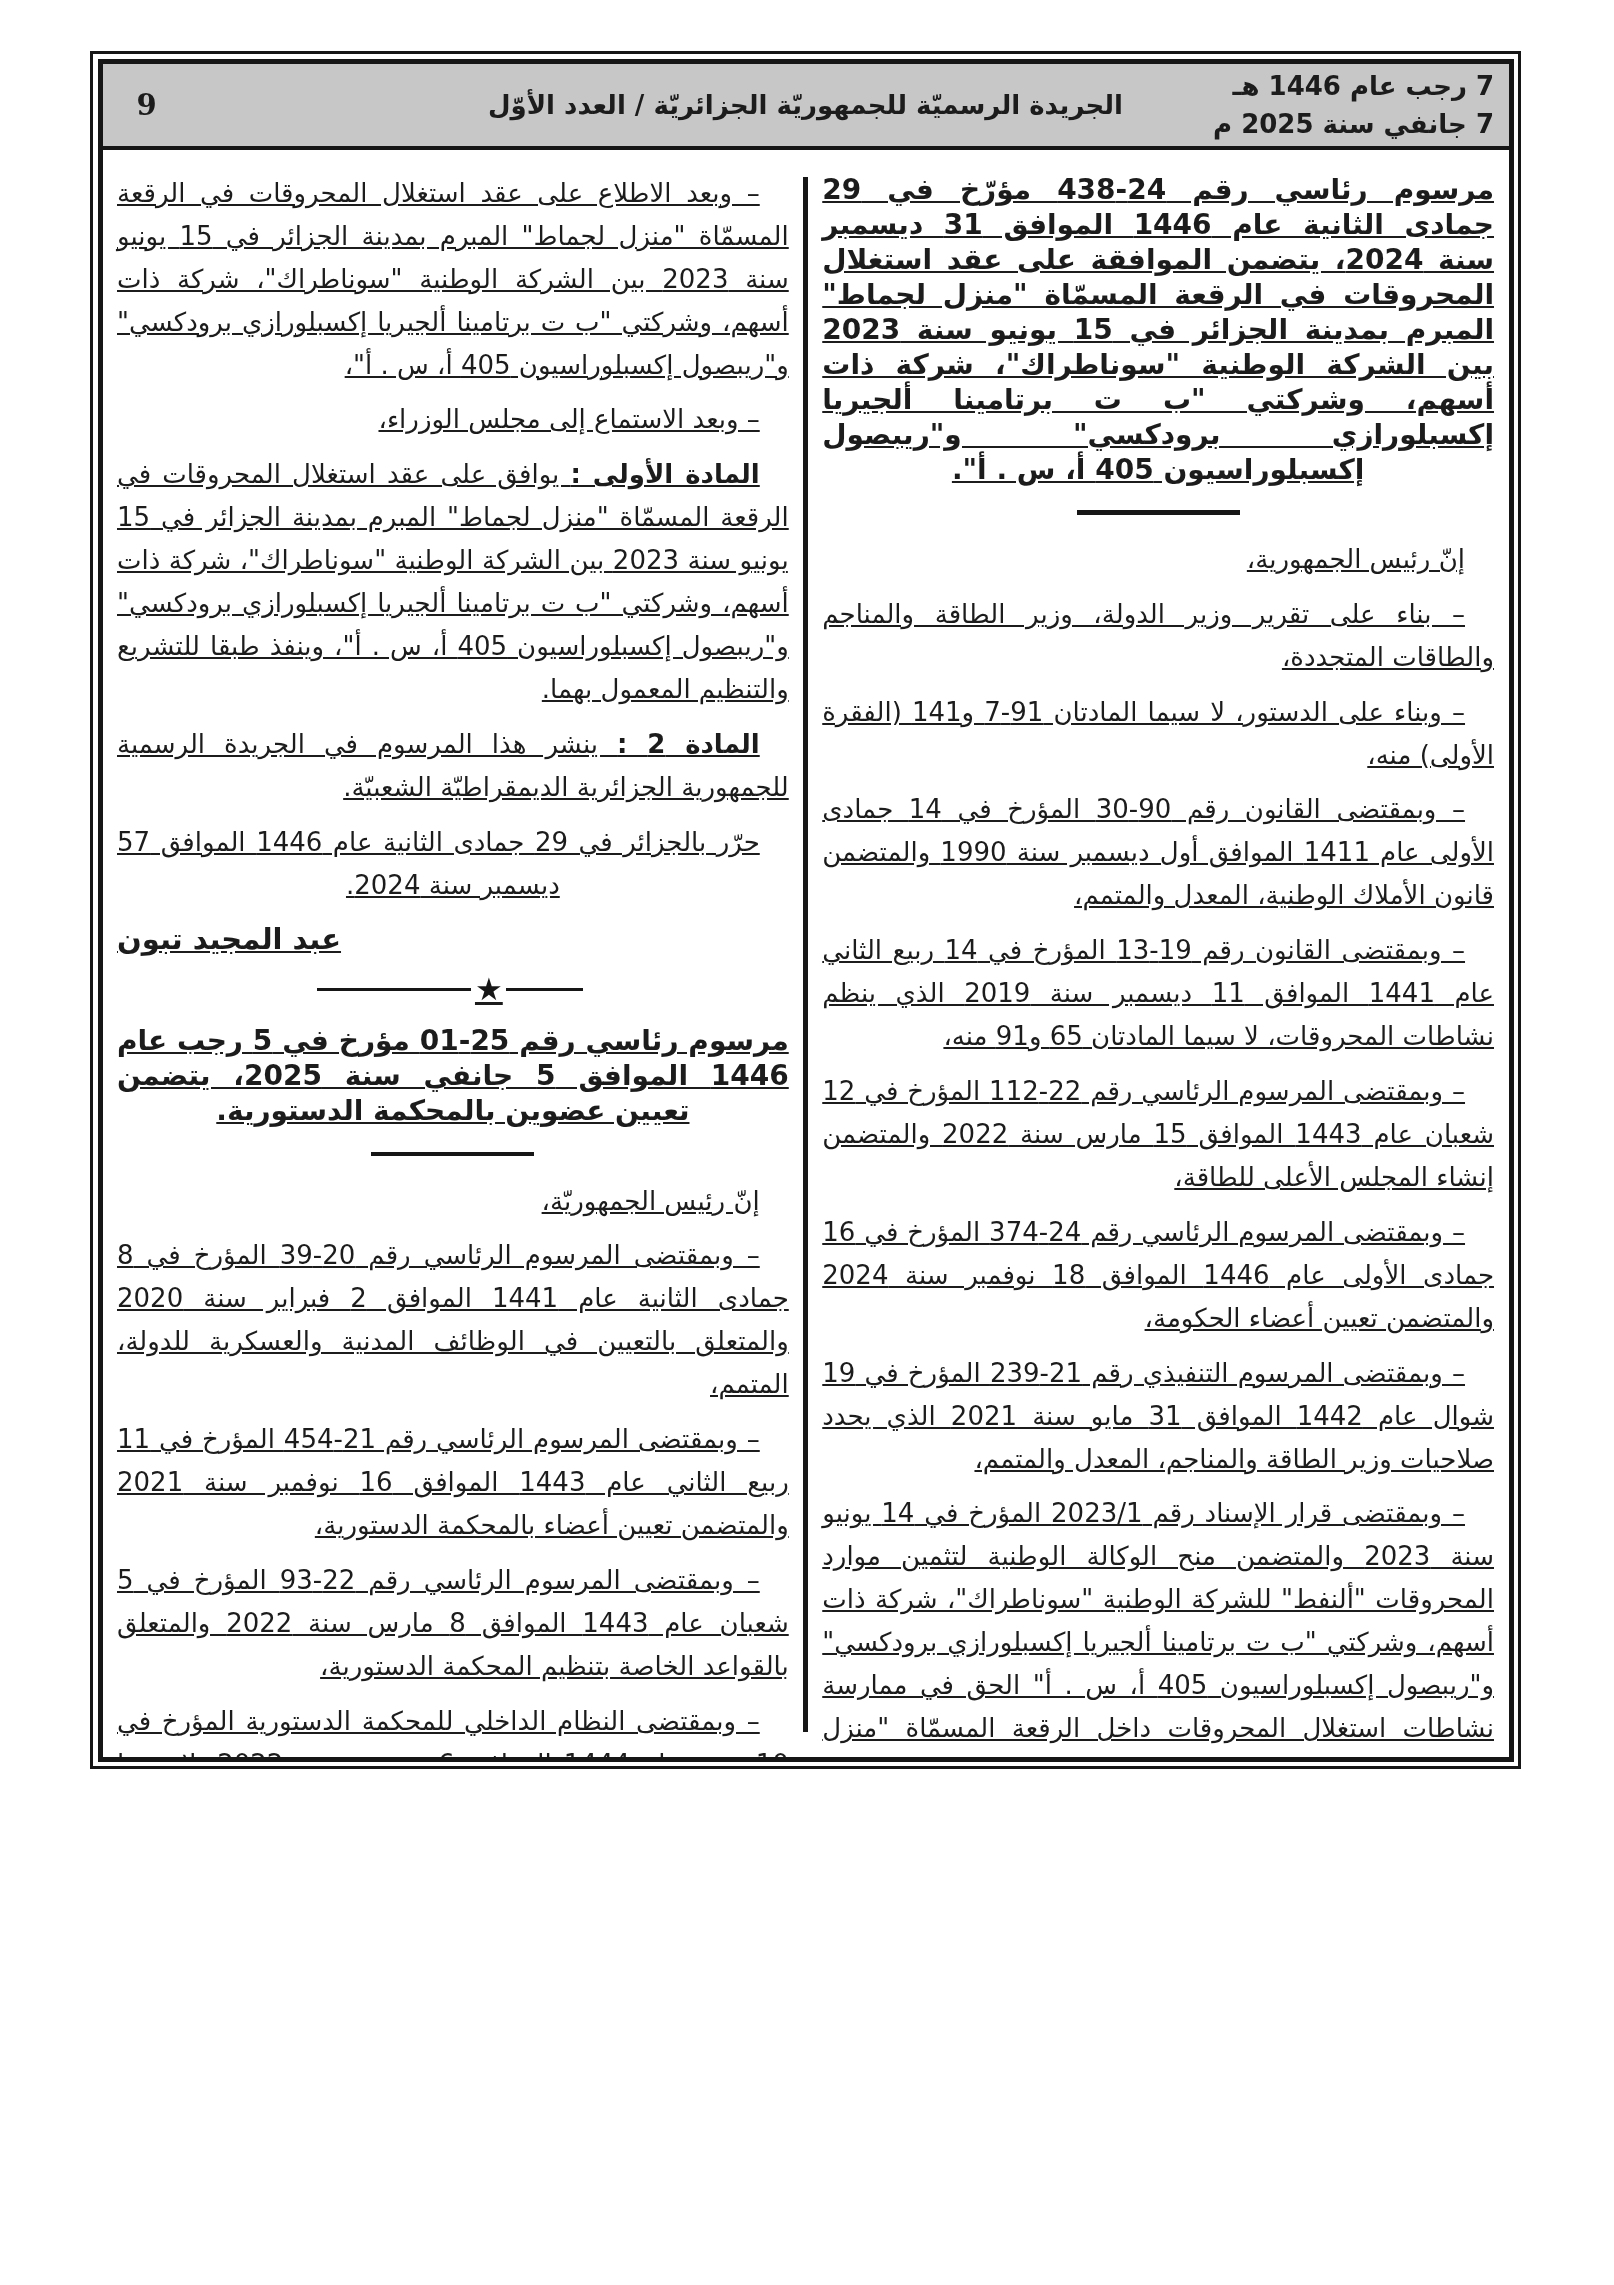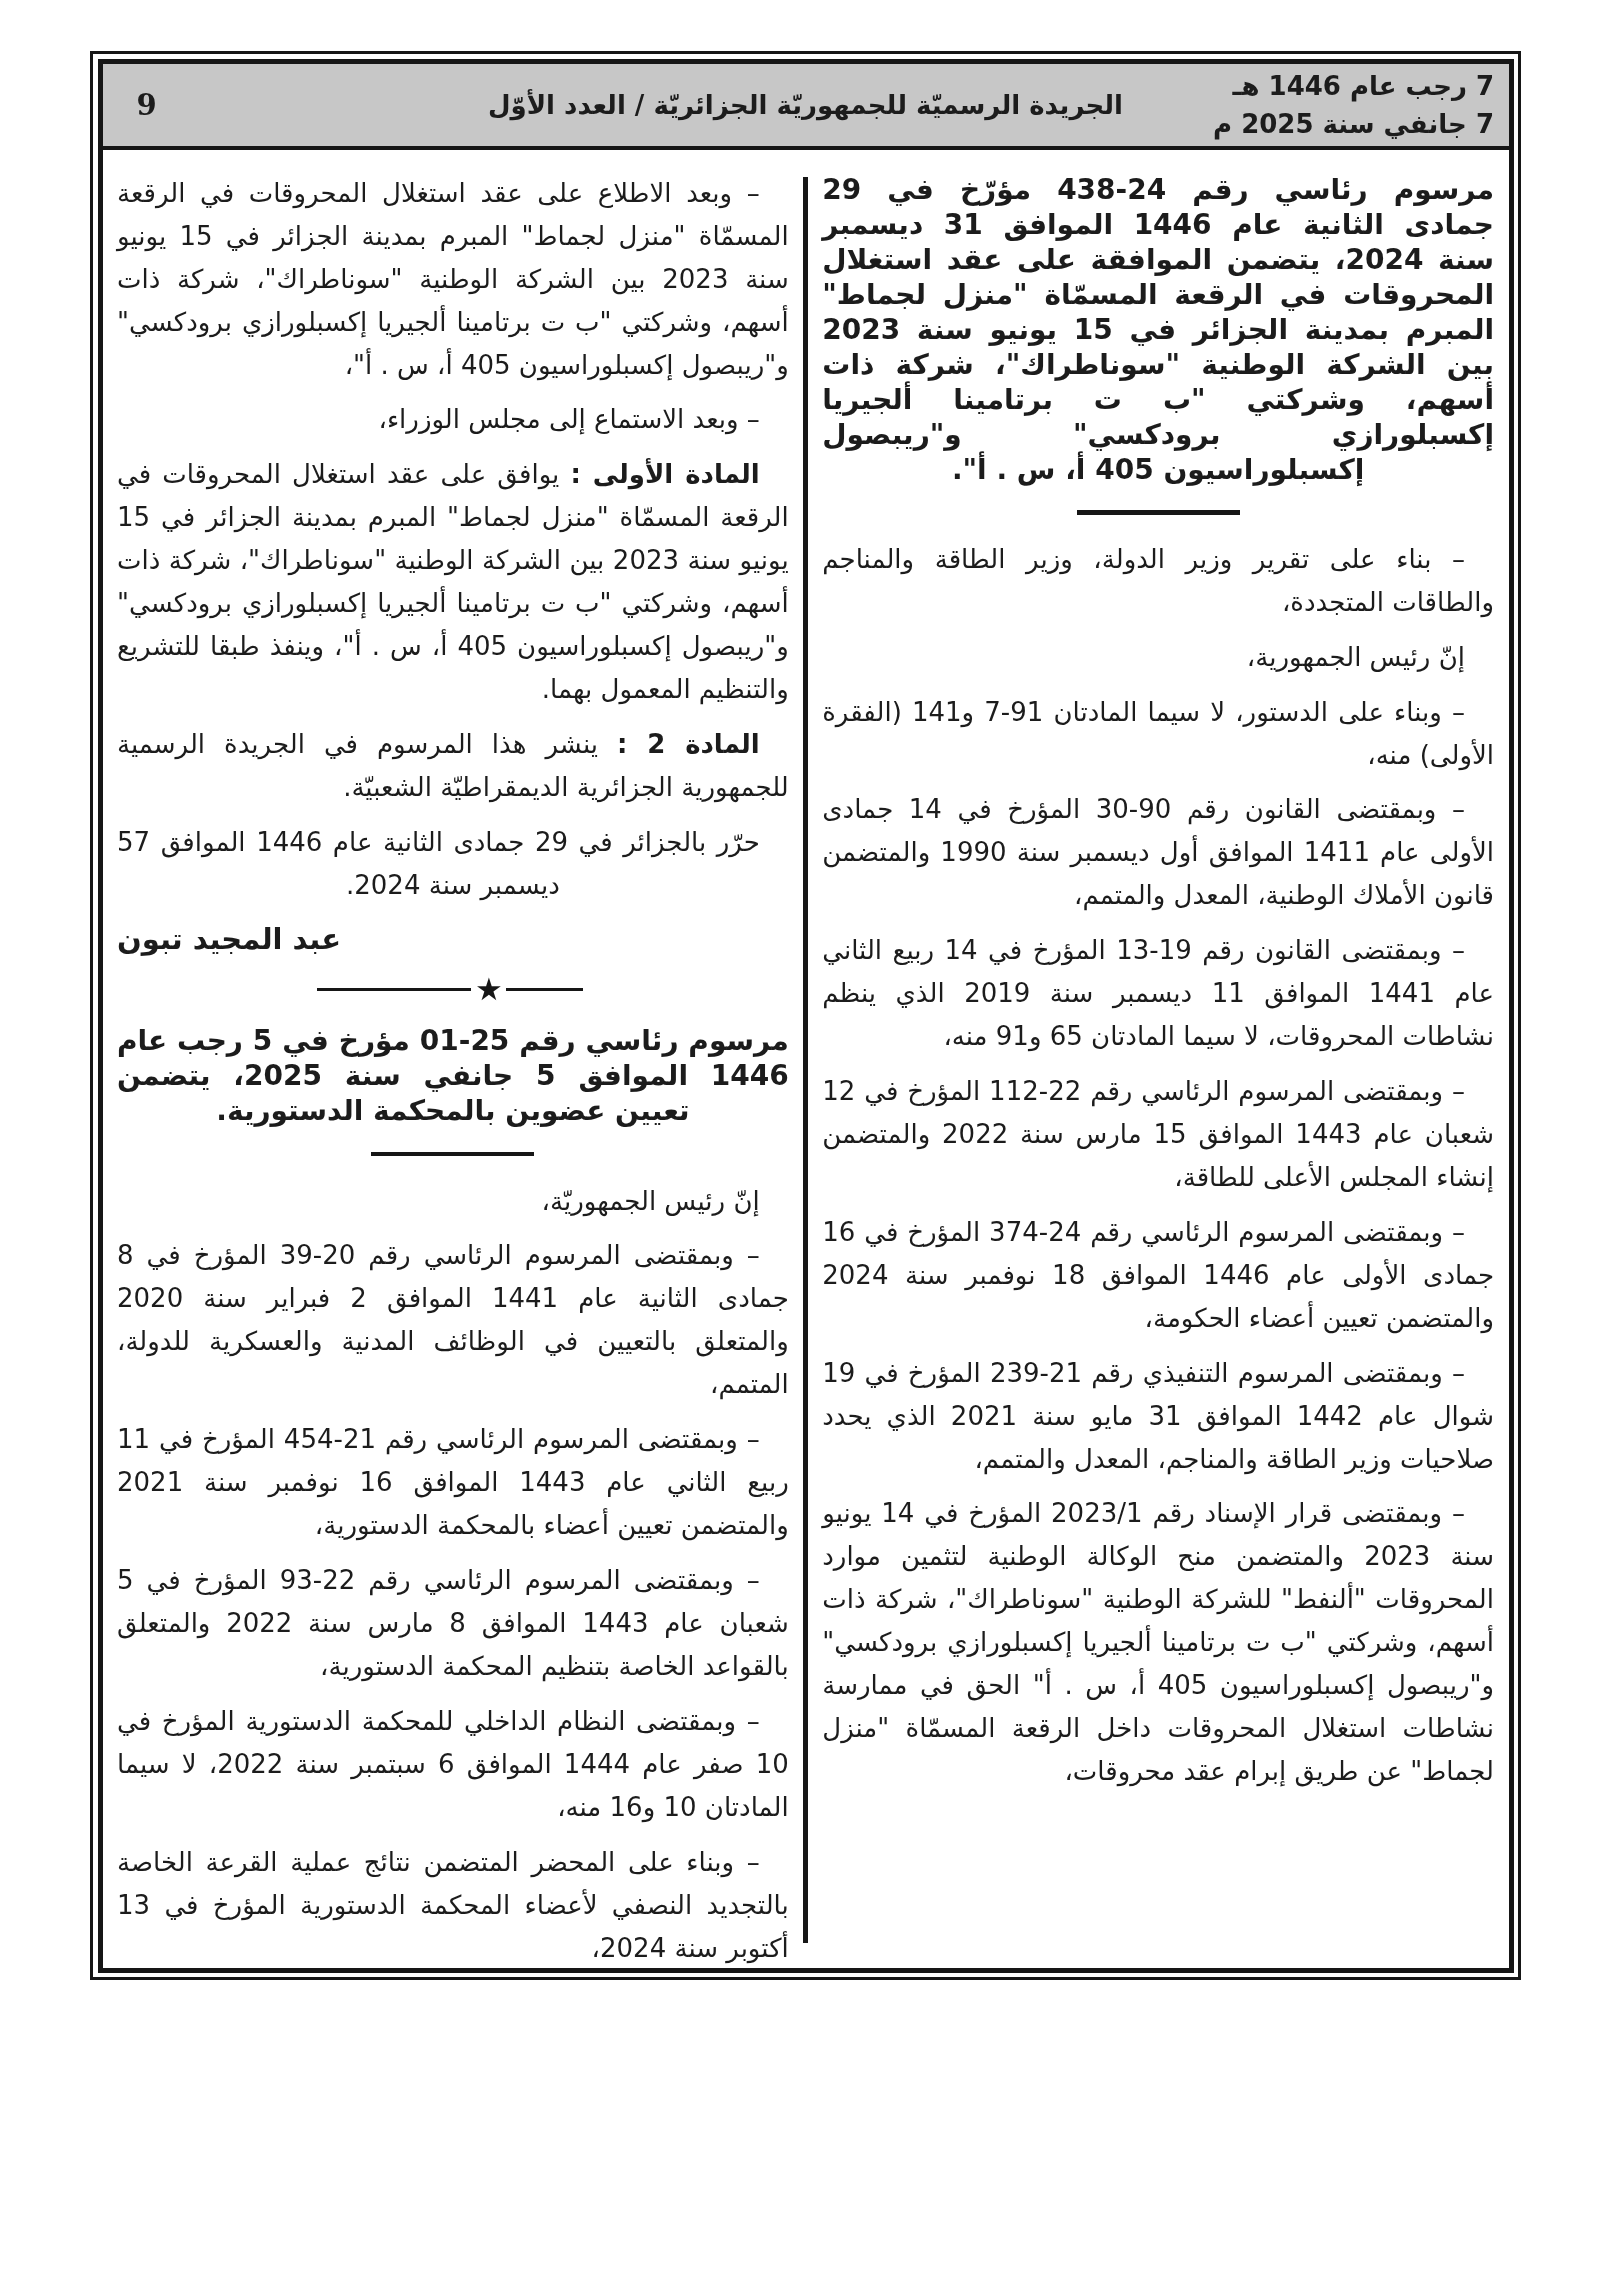--- a/index.html
+++ b/index.html
@@ -7,24 +7,25 @@
     width:1615px;height:2285px;
     background:#ffffff;
     font-family:"DejaVu Sans", sans-serif;
     color:#1c1c1c;
     direction:rtl;
     position:relative;
     overflow:hidden;
   }
   .frame-outer{
     position:absolute;left:90px;top:51px;
-    width:1431px;height:1929px;
+    width:1431px;height:1718px;
     border:3.6px solid #161616;
     padding:4.5px;
     box-sizing:border-box;
+    text-decoration:underline;
   }
   .frame-inner{
     border:5.4px solid #161616;
     width:100%;height:100%;
     box-sizing:border-box;
     background:#ffffff;
   }
   
   .band{
     height:86px;
@@ -119,22 +120,22 @@
       </div>
       <div class="jtitle">الجريدة الرسميّة للجمهوريّة الجزائريّة / العدد الأوّل</div>
       <div class="pnum">9</div>
     </div>
 
     <div class="columns">
 
       <div class="col">
         <p class="decree-heading">مرسوم رئاسي رقم 24-438 مؤرّخ في 29 جمادى الثانية عام 1446 الموافق 31 ديسمبر سنة 2024، يتضمن الموافقة على عقد استغلال المحروقات في الرقعة المسمّاة "منزل لجماط" المبرم بمدينة الجزائر في 15 يونيو سنة 2023 بين الشركة الوطنية "سوناطراك"، شركة ذات أسهم، وشركتي "ب ت برتامينا ألجيريا إكسبلورازي برودكسي" و"ريبصول إكسبلوراسيون 405 أ، س . أ".</p>
         <div class="rule"></div>
+        <p class="indent">إنّ رئيس الجمهورية،</p>
         <p class="indent">– بناء على تقرير وزير الدولة،  وزير الطاقة والمناجم والطاقات المتجددة،</p>
-        <p class="indent">إنّ رئيس الجمهورية،</p>
         <p class="indent">– وبناء على الدستور، لا سيما المادتان 91-7 و141 (الفقرة الأولى) منه،</p>
         <p class="indent">– وبمقتضى القانون رقم 90-30 المؤرخ في 14 جمادى الأولى عام 1411 الموافق أول ديسمبر سنة 1990 والمتضمن قانون الأملاك الوطنية، المعدل والمتمم،</p>
         <p class="indent">– وبمقتضى القانون رقم 19-13 المؤرخ في 14 ربيع الثاني عام 1441 الموافق 11 ديسمبر سنة 2019 الذي ينظم نشاطات المحروقات، لا سيما المادتان 65 و91 منه،</p>
         <p class="indent">– وبمقتضى المرسوم الرئاسي رقم 22-112 المؤرخ في 12 شعبان عام 1443 الموافق 15 مارس سنة 2022 والمتضمن إنشاء المجلس الأعلى للطاقة،</p>
         <p class="indent">– وبمقتضى المرسوم الرئاسي رقم 24-374 المؤرخ في 16 جمادى الأولى عام 1446 الموافق 18 نوفمبر سنة 2024 والمتضمن تعيين أعضاء الحكومة،</p>
         <p class="indent">– وبمقتضى المرسوم التنفيذي رقم 21-239 المؤرخ في 19 شوال عام 1442 الموافق 31 مايو سنة 2021 الذي يحدد صلاحيات وزير الطاقة والمناجم، المعدل والمتمم،</p>
         <p class="indent">– وبمقتضى قرار الإسناد رقم 2023/1 المؤرخ في 14 يونيو سنة 2023 والمتضمن منح الوكالة الوطنية لتثمين موارد المحروقات "ألنفط" للشركة الوطنية "سوناطراك"، شركة ذات أسهم، وشركتي "ب ت برتامينا ألجيريا إكسبلورازي برودكسي" و"ريبصول إكسبلوراسيون 405 أ، س . أ" الحق في ممارسة نشاطات استغلال المحروقات داخل الرقعة المسمّاة "منزل لجماط" عن طريق إبرام عقد محروقات،</p>
       </div>
 
       <div class="divider"></div>

